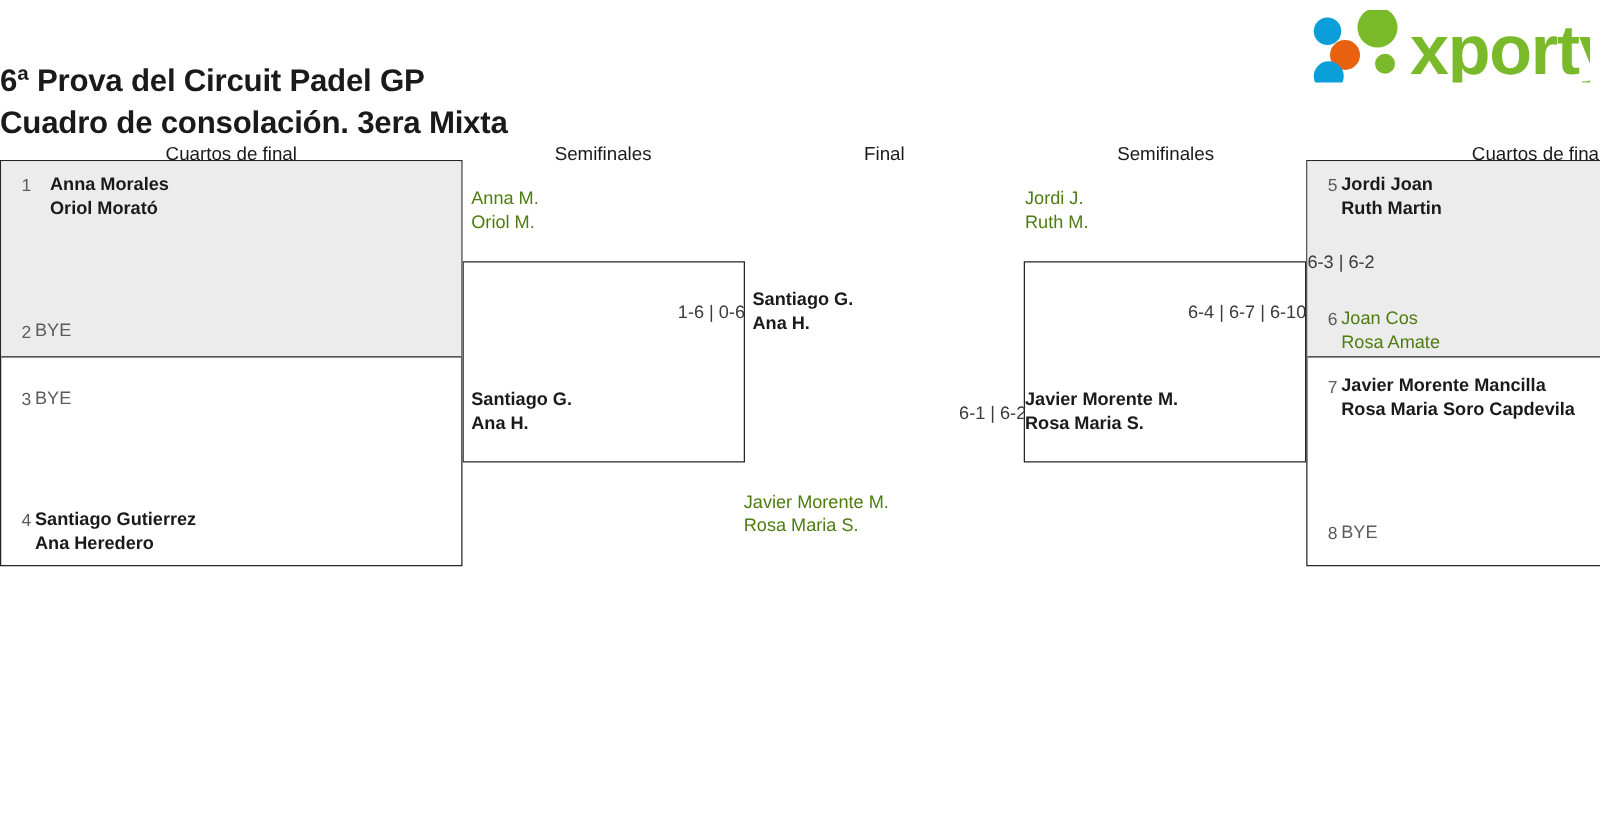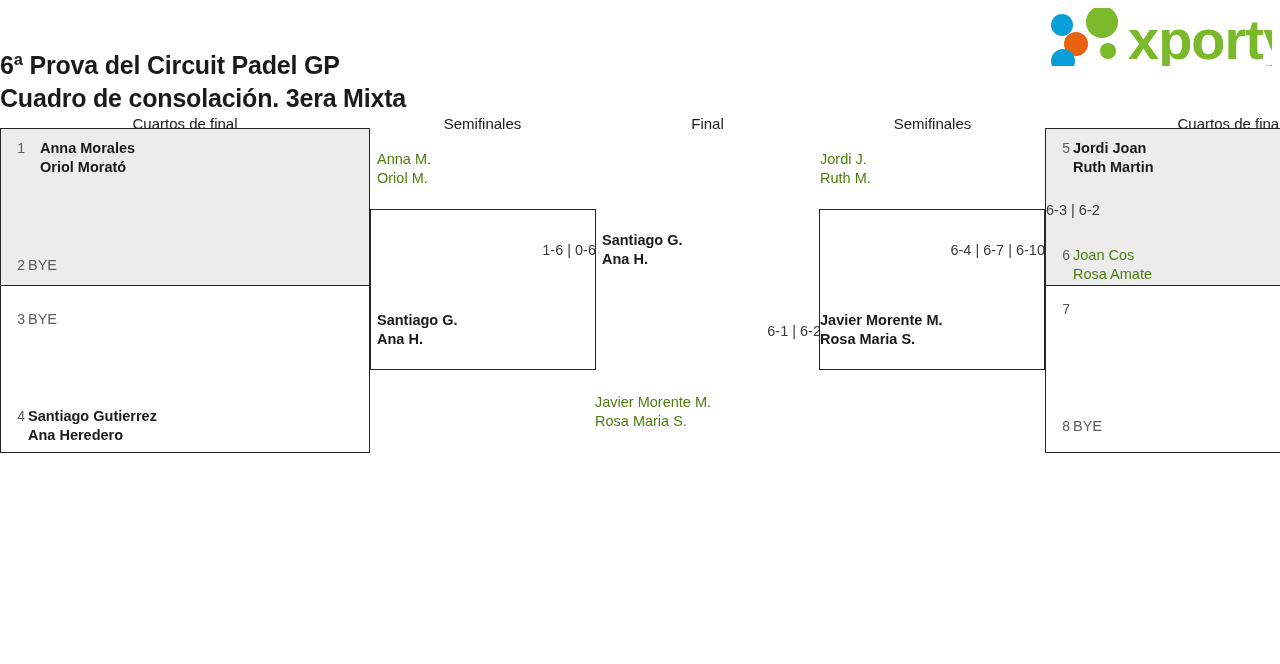--- a/index.html
+++ b/index.html
@@ -229,20 +229,24 @@
 
     <div class="score ta-r" style="left:0; top:72px; width:258px;">6-3 | 6-2</div>
 
     <div class="seed" style="left:2px; top:117px;">6</div>
     <div class="slot ta-l" style="left:27px; top:117px;">
       <span class="nm lose">Joan Cos</span>
       <span class="nm lose">Rosa Amate</span>
     </div>
 
     <div class="seed" style="left:2px; top:171px;">7</div>
+    <div class="slot ta-l" style="left:27px; top:171px;">
+      <span class="nm win">Javier Morente Mancilla</span>
+      <span class="nm win">Rosa Maria Soro Capdevila</span>
+    </div>
 
     <div class="seed" style="left:2px; top:288px;">8</div>
     <div class="slot ta-l" style="left:27px; top:288px;">
       <span class="nm bye">BYE</span>
     </div>
   </div>
 
 </div>
 
 </body></html>

